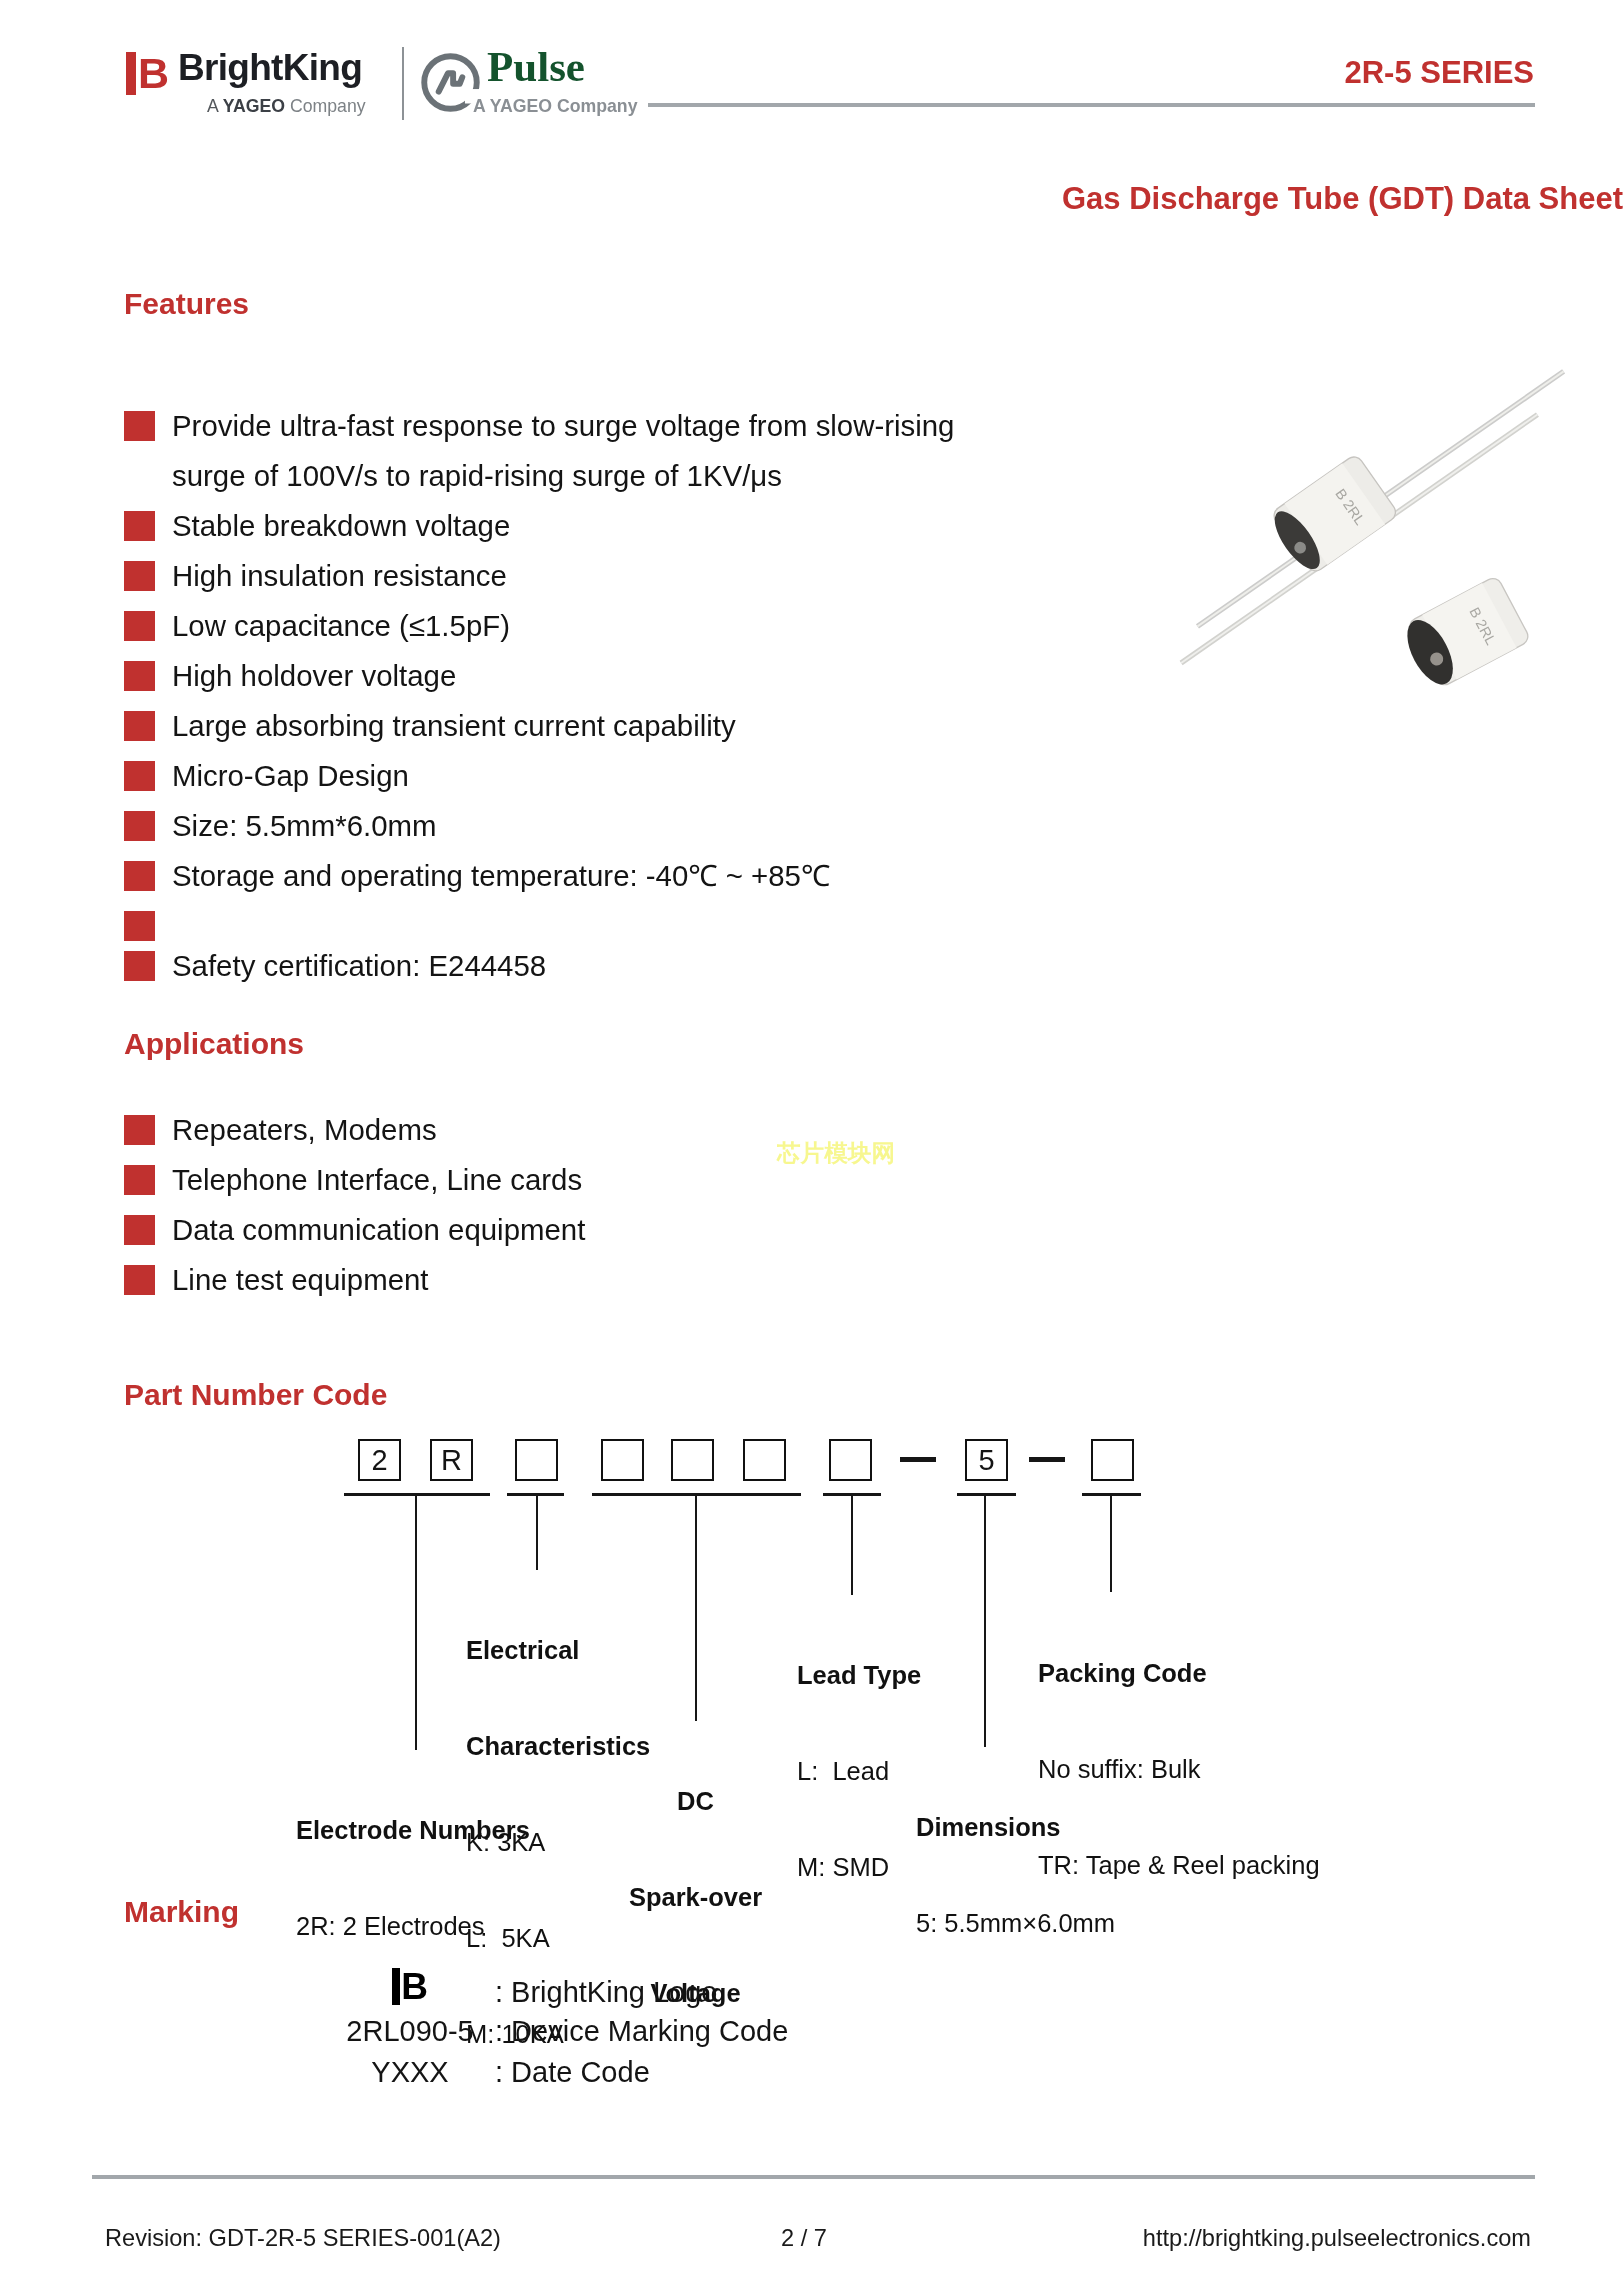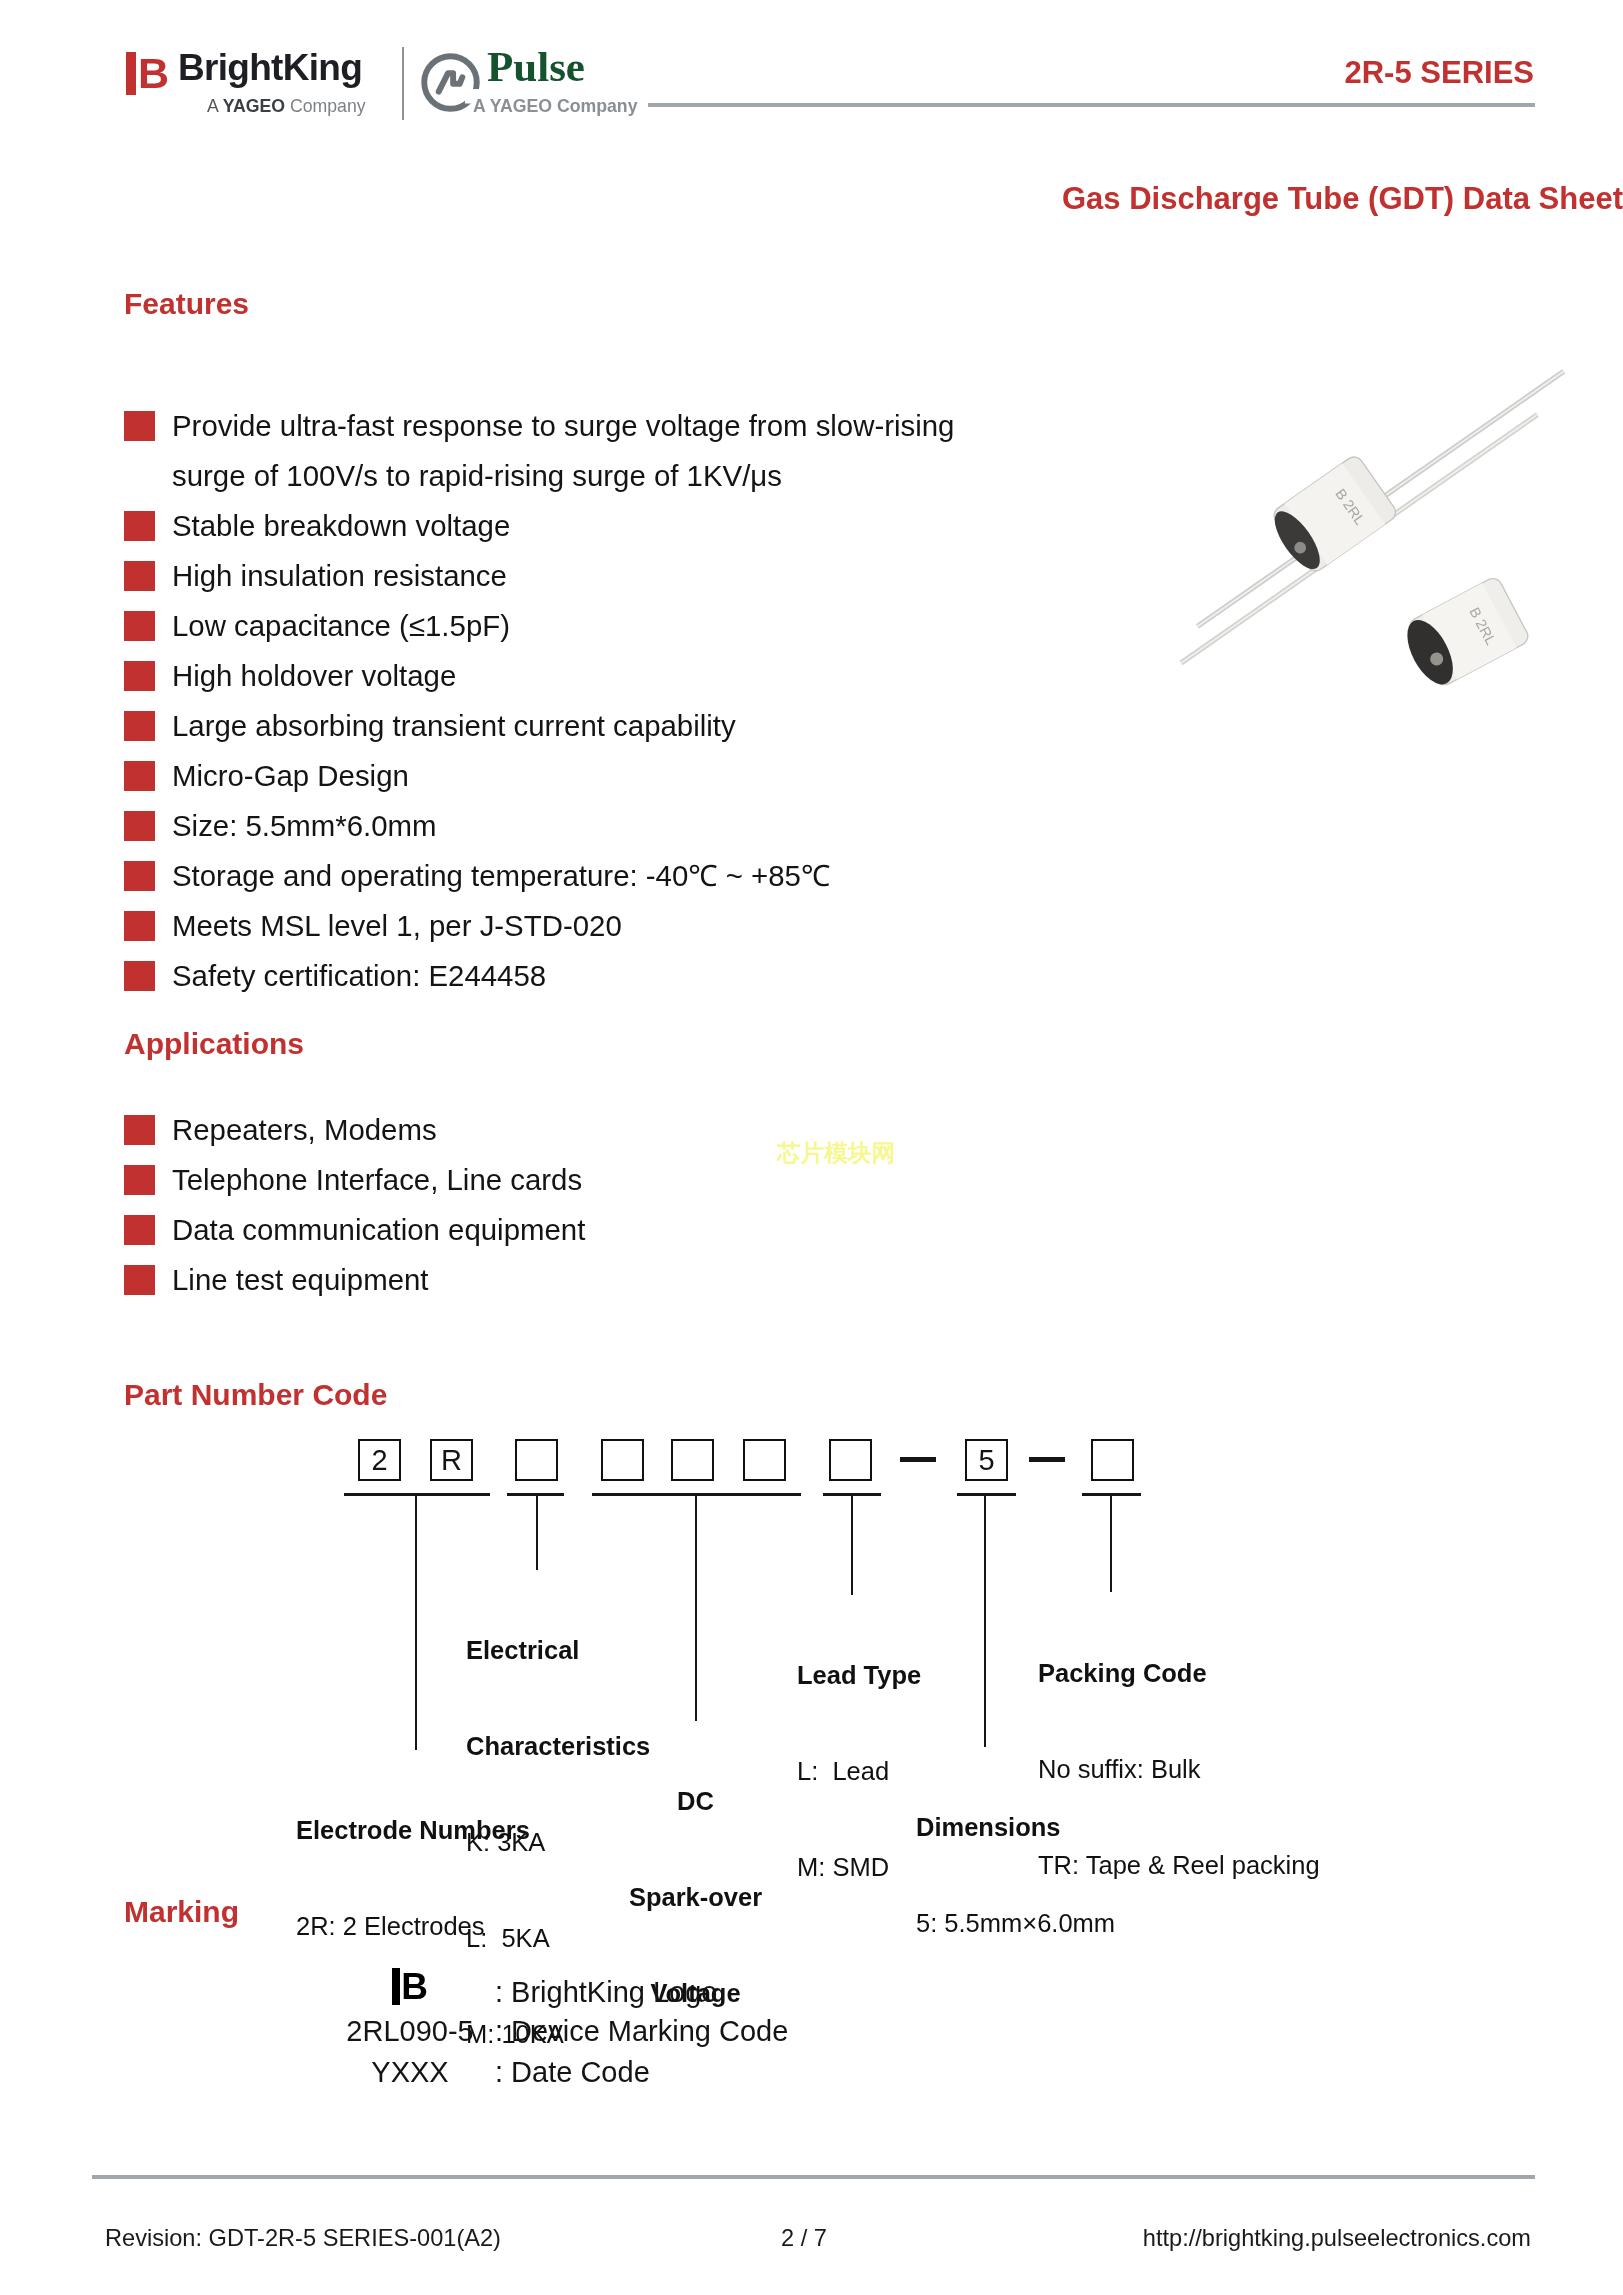--- a/index.html
+++ b/index.html
@@ -131,21 +131,20 @@
     <div class="feat-row">
         <span class="bullet"></span>
         <div class="feat-text">Size: 5.5mm*6.0mm</div>
       </div>
     <div class="feat-row">
         <span class="bullet"></span>
         <div class="feat-text">Storage and operating temperature: -40℃ ~ +85℃</div>
       </div>
     <div class="feat-row">
         <span class="bullet"></span>
-        <div class="feat-text">Meets MSL level 1, per J-STD-020</div>
       </div>
     <div class="feat-row">
         <span class="bullet"></span>
         <div class="feat-text">Safety certification: E244458</div>
       </div>
   </div>
 
   <svg class="product-photo" width="406" height="340" viewBox="0 0 620 520">
 
     <line x1="15" y1="468" x2="560" y2="88" stroke="#d2d2ce" stroke-width="8"></line>

